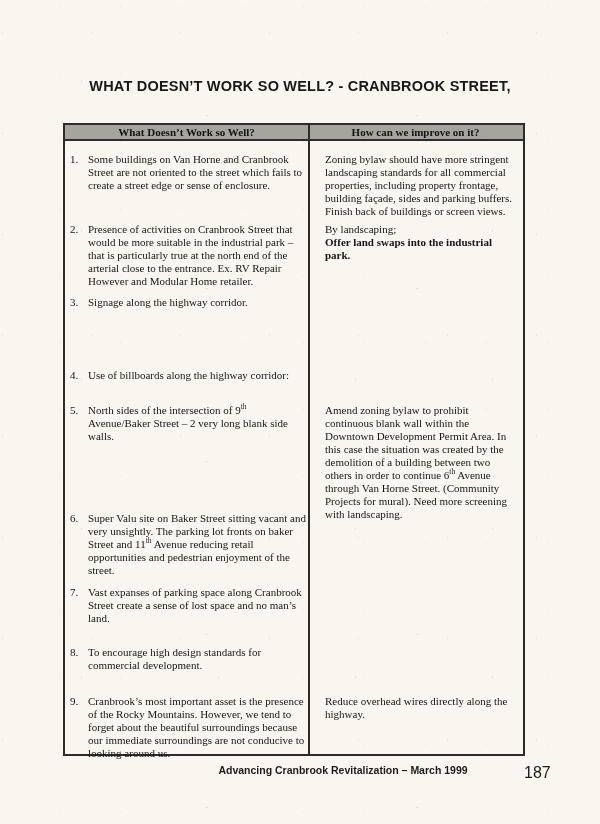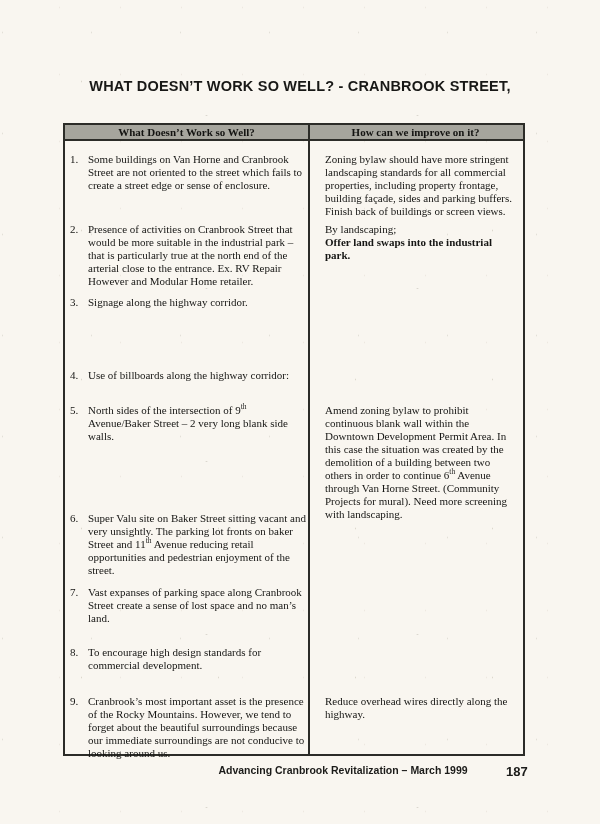--- a/index.html
+++ b/index.html
@@ -59,23 +59,23 @@
   .i1 { top:28px; }  .i2 { top:98px; }  .i3 { top:171px; }
   .i4 { top:244px; } .i5 { top:279px; } .i6 { top:387px; }
   .i7 { top:461px; } .i8 { top:521px; } .i9 { top:570px; }
   .footer-line {
     position:absolute; top:764px; left:343px; transform:translateX(-50%);
     white-space:nowrap;
     font-family:"Liberation Sans","DejaVu Sans",sans-serif;
     font-weight:bold; font-size:10.5px; color:#1b1b19;
   }
   .page-number {
-    position:absolute; top:764px; left:506px;
+    position:absolute; top:764px; left:524px;
     font-family:"Liberation Sans","DejaVu Sans",sans-serif;
-    font-weight:bold; font-size:13px; color:#1b1b19;
+    font-weight:normal; font-size:16px; color:#1b1b19;
   }
 </style>
 </head>
 <body>
 
 <div class="page-title">
   <div>WHAT DOESN’T WORK SO WELL?  - CRANBROOK STREET,</div>
 </div>
 
 <div class="table-frame">

